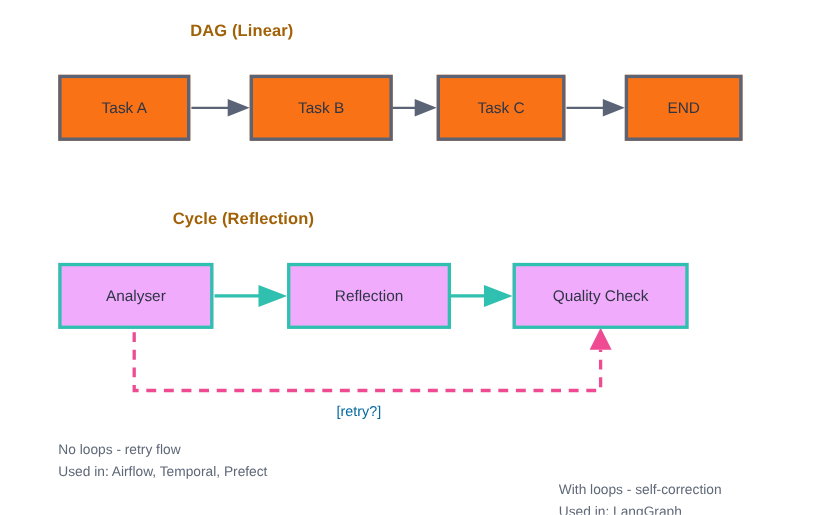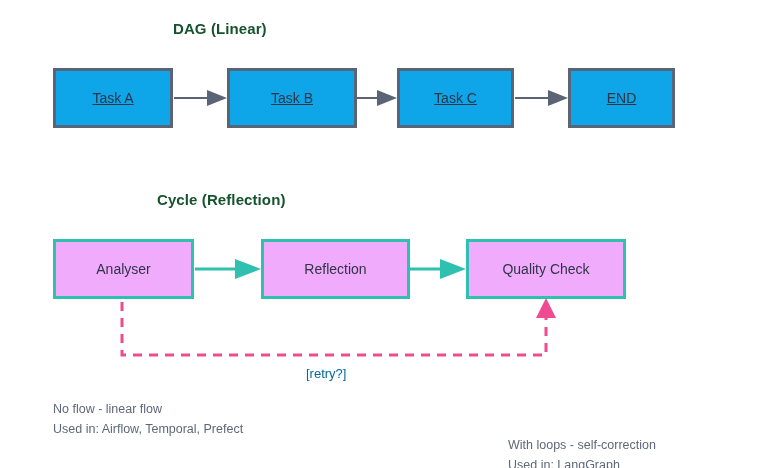--- a/index.html
+++ b/index.html
@@ -27,42 +27,41 @@
     top: 0;
     width: 763px;
     height: 468px;
   }
 
   
   .section-title {
     position: absolute;
     font-size: 15px;
     font-weight: bold;
-    color: #14532d;
+    color: #a16207;
     letter-spacing: 0.1px;
     white-space: nowrap;
   }
   #title-dag { left: 173px; top: 20px; }
   #title-cycle { left: 157px; top: 191px; }
 
   
   .node {
     position: absolute;
     box-sizing: border-box;
     display: flex;
     align-items: center;
     justify-content: center;
     font-size: 14px;
     white-space: nowrap;
   }
   .node-dag {
-    background: #0ea5e9;
+    background: #f97316;
     border: 3px solid #5b6476;
     color: #2f3545;
-    text-decoration: underline;
   }
   .node-cycle {
     background: #f0abfc;
     border: 3px solid #2fc0b0;
     color: #2f3545;
   }
 
   
   #node-task-a { left: 53px;  top: 68px;  width: 120px; height: 60px; }
   #node-task-b { left: 227px; top: 68px;  width: 130px; height: 60px; }
@@ -159,21 +158,21 @@
     <span>Reflection</span>
   </div>
 
   <div class="node node-cycle" id="node-quality-check">
     <span>Quality Check</span>
   </div>
 
   <div id="retry-label">[retry?]</div>
 
   <div class="footnote" id="footnote-left">
-    <div>No flow - linear flow</div>
+    <div>No loops - retry flow</div>
     <div>Used in: Airflow, Temporal, Prefect</div>
   </div>
 
   <div class="footnote" id="footnote-right">
     <div>With loops - self-correction</div>
     <div>Used in: LangGraph</div>
   </div>
 
 </div>
 

